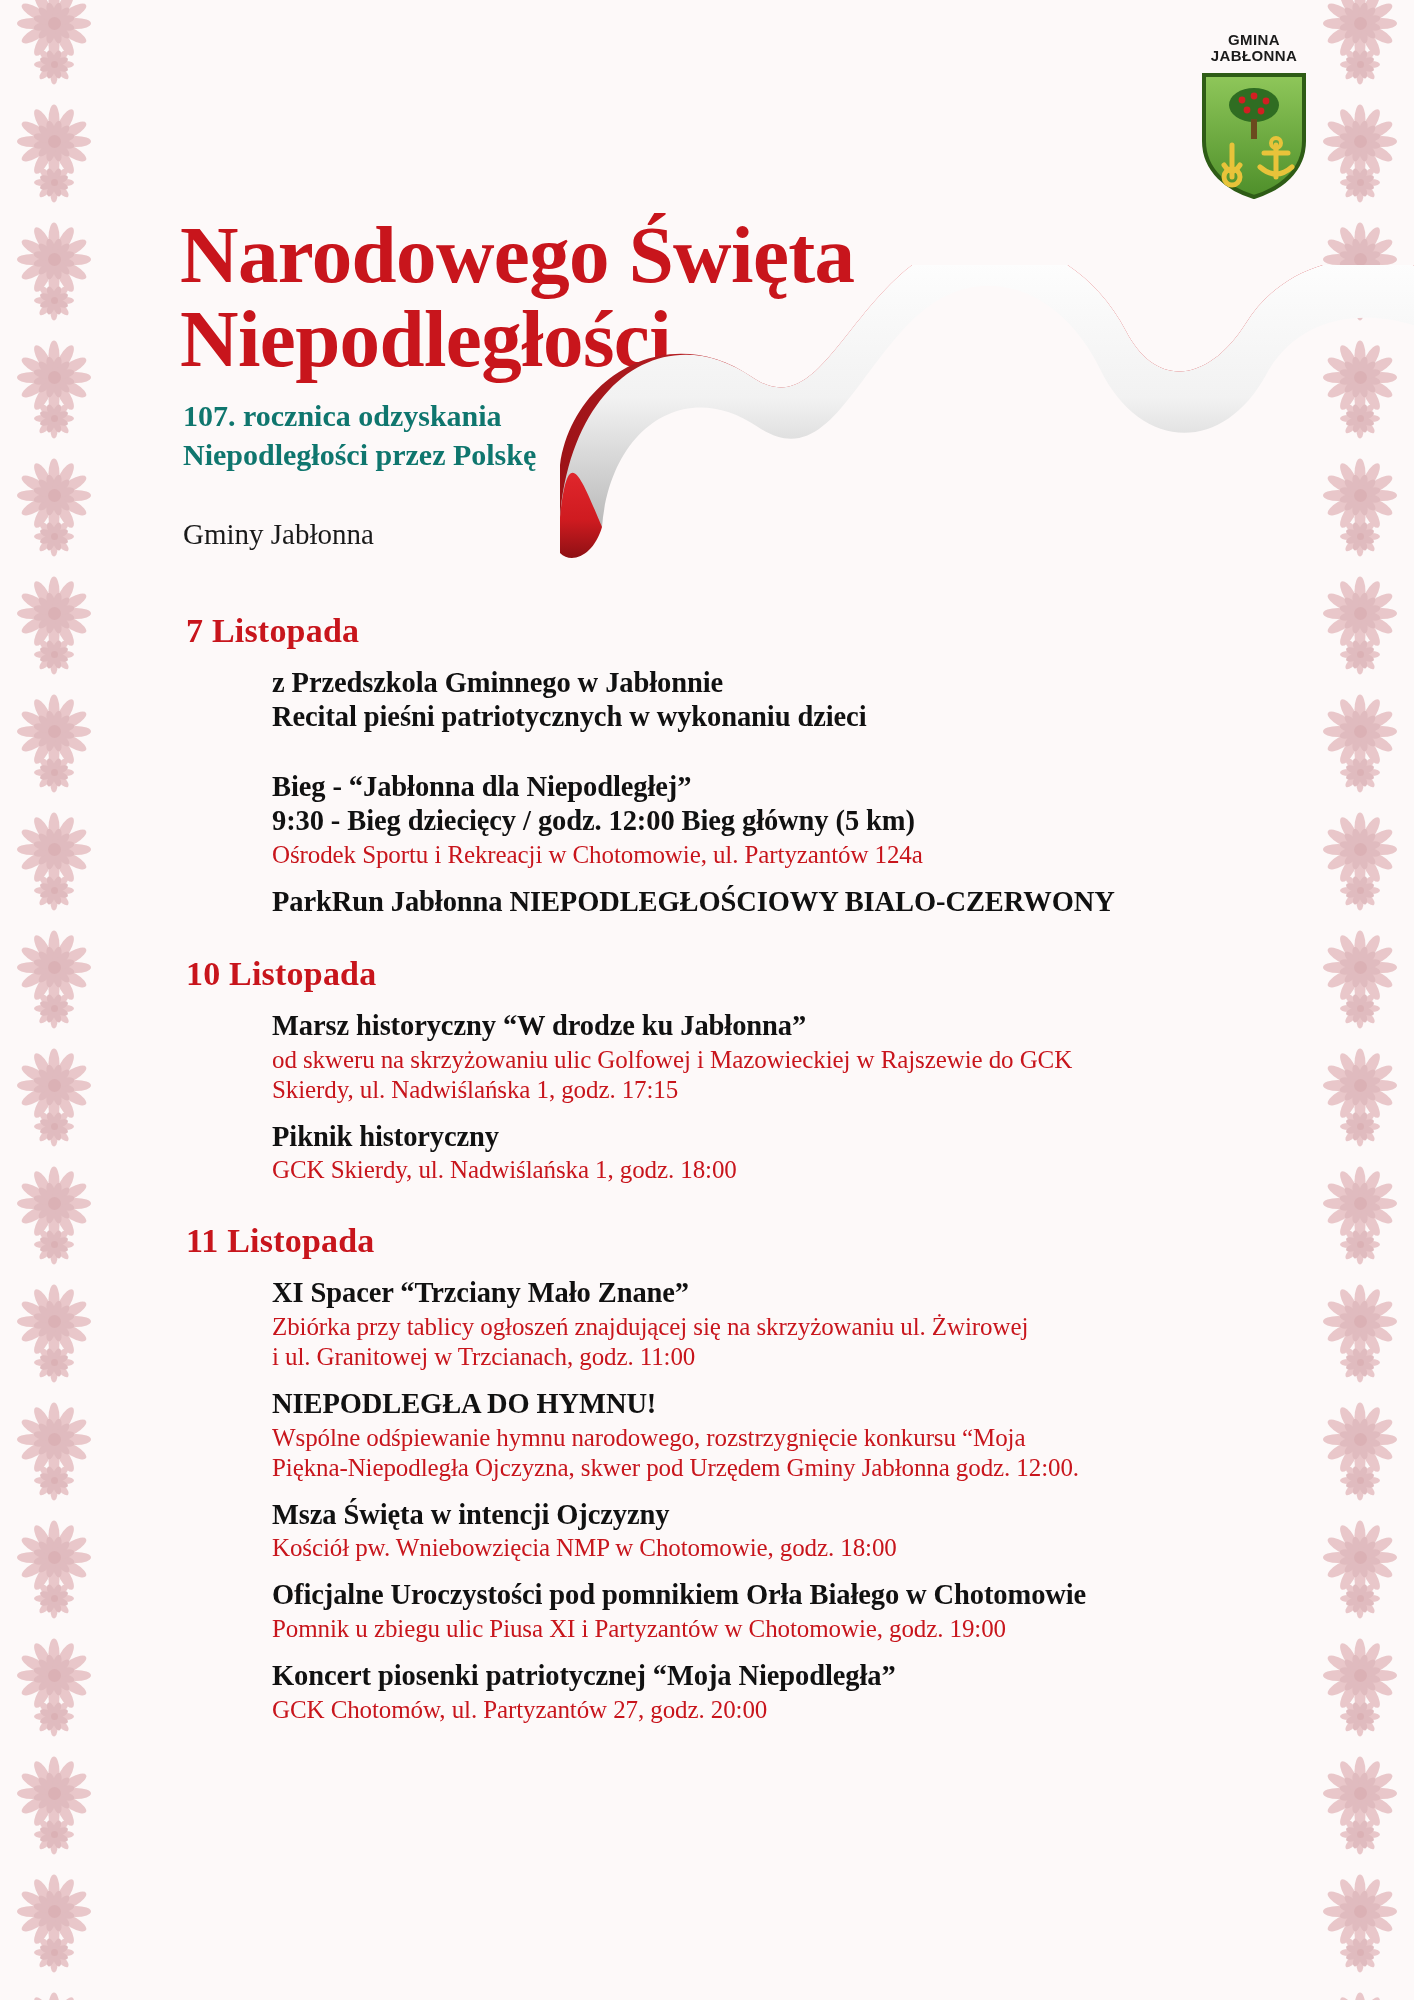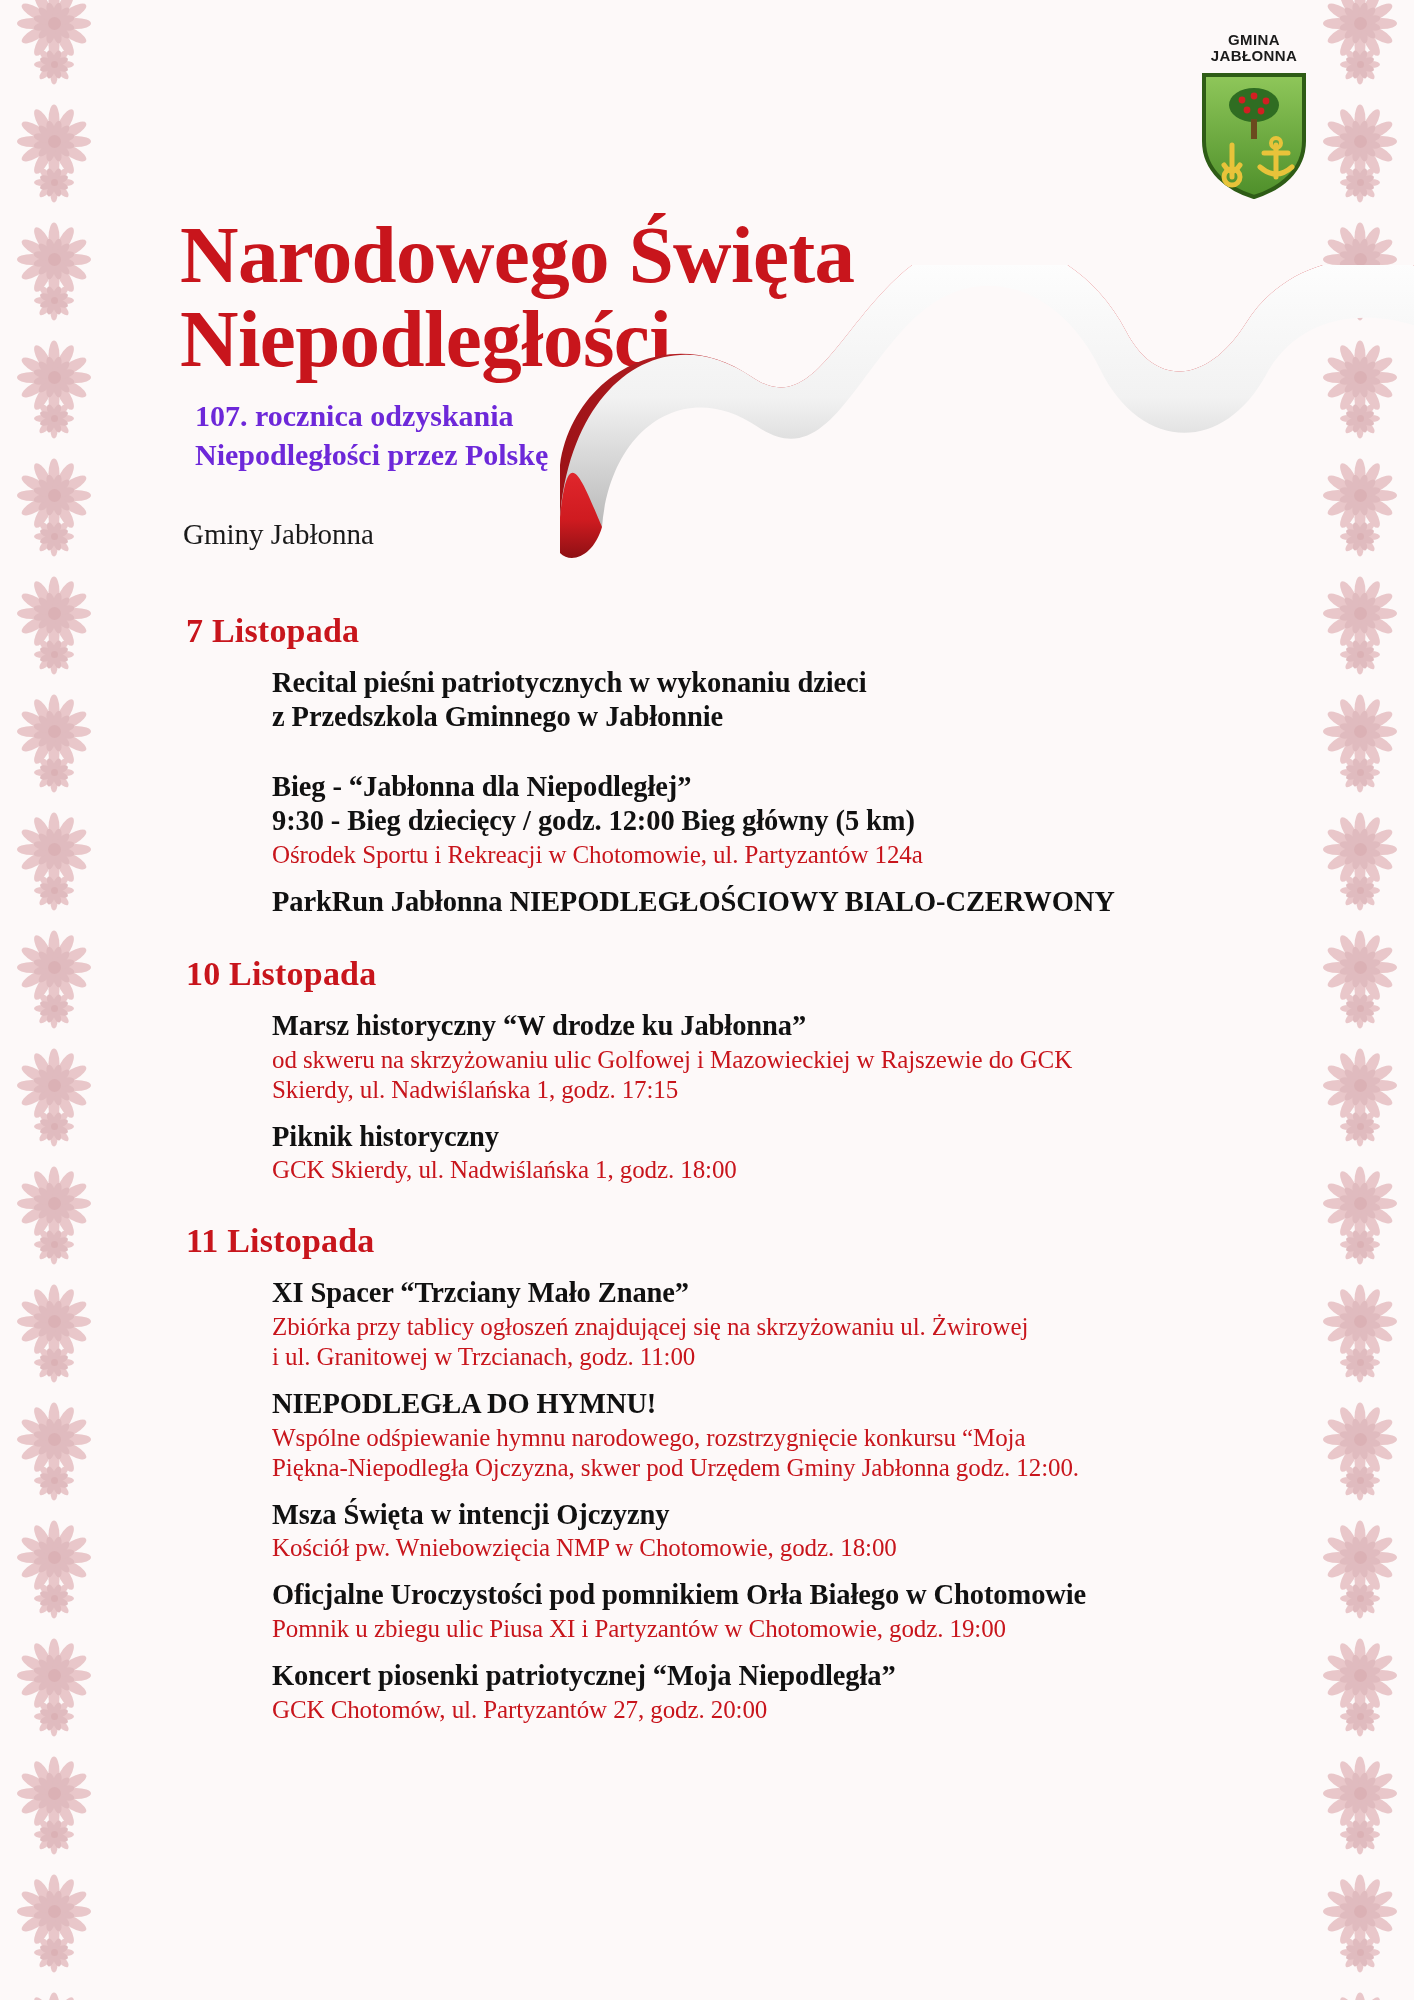--- a/index.html
+++ b/index.html
@@ -52,22 +52,22 @@
     letter-spacing:-.1px;
   }
   .title{
     position:absolute;left:180px;top:160px;width:930px;
     font-family:"Liberation Serif", serif;
     font-weight:700;font-size:81px;line-height:1.03;
     color:#c8151c;letter-spacing:-.6px;
   }
   .title .l2{display:block;}
   .subtitle{
-    position:absolute;left:195px;top:396px;width:620px;
-    font-weight:700;font-size:30px;line-height:1.3;color:#6d28d9;
+    position:absolute;left:183px;top:396px;width:620px;
+    font-weight:700;font-size:30px;line-height:1.3;color:#0f766e;
   }
   .program-note{
     position:absolute;left:183px;top:515px;width:620px;
     font-size:29px;line-height:1.32;color:#1a1a1a;
   }
 
   
   .crest{
     position:absolute;left:1190px;top:32px;width:128px;height:178px;
   }
@@ -1772,22 +1772,22 @@
       <path d="M0 252 C8 176 20 210 42 262 C34 290 12 300 0 288 Z" fill="url(#rr)"></path>
     </svg>
   </div>
 
   <div class="schedule" id="schedule">
       <div class="day">
         <div class="day-head d7">7 Listopada</div>
         <div class="events">
           <div class="event">
             <div class="ev-title">
+              <div>z Przedszkola Gminnego w Jabłonnie</div>
               <div>Recital pieśni patriotycznych w wykonaniu dzieci</div>
-              <div>z Przedszkola Gminnego w Jabłonnie</div>
             </div>
           </div>
         </div>
         <div class="gap-m"></div>
       </div>
       <div class="day">
         <div class="events">
           <div class="event">
             <div class="ev-title">
               <div>Bieg - “Jabłonna dla Niepodległej”</div>

